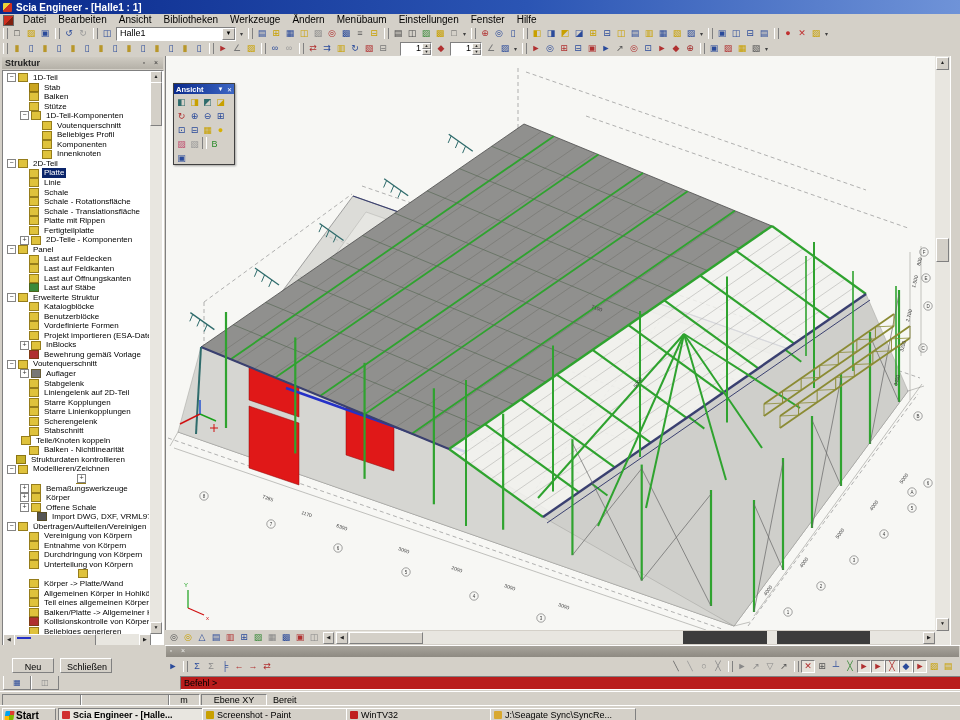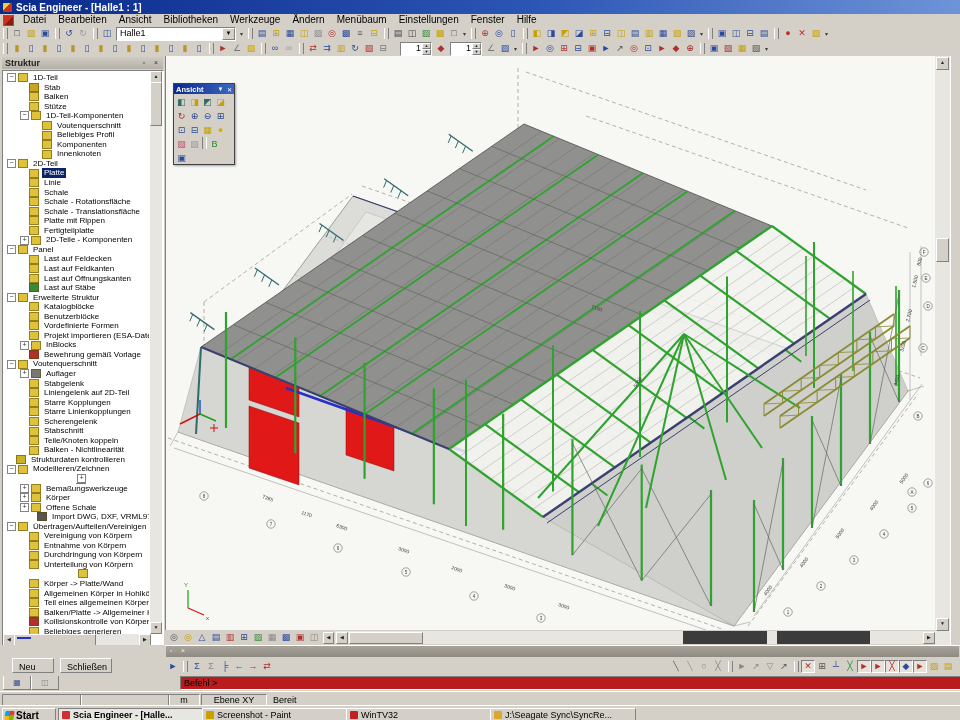--- a/index.html
+++ b/index.html
@@ -74,21 +74,21 @@
   .statseg{position:absolute;top:2px;height:10px;border:1px solid;border-color:#808080 #fff #fff #808080;font-size:9px;line-height:10px;padding-left:4px;}
   
   #taskbar{left:0;top:705px;width:960px;height:15px;background:#d4d0c8;border-top:1px solid #fff;}
   #startbtn{position:absolute;left:2px;top:2px;width:52px;height:12px;display:flex;align-items:center;font-weight:bold;font-size:10px;}
   .winflag{width:9px;height:9px;margin:0 2px;display:inline-block;background:
     conic-gradient(#e03c31 0 25%,#7fba00 0 50%,#ffb900 0 75%,#00a4ef 0 100%);transform:skewX(-8deg);border-radius:1px;}
   .taskbtn{position:absolute;top:2px;height:12px;display:flex;align-items:center;font-size:9px;white-space:nowrap;overflow:hidden;padding:0 3px;}
   .taskbtn .ticn{width:8px;height:8px;margin-right:3px;flex:none;border-radius:1px;}
   .taskbtn.active{background:#e8e6e0;border-color:#808080 #fff #fff #808080;font-weight:bold;}
   .leftdockbtm{left:0;top:645px;width:165px;height:46px;background:#d4d0c8;}
-  .panelbtn{position:absolute;height:15px;font-size:9px;text-align:left;line-height:14px;}
+  .panelbtn{position:absolute;height:15px;font-size:9px;text-align:center;line-height:14px;}
   .ptab{position:absolute;top:676px;width:26px;height:13px;background:#d4d0c8;border:1px solid;border-color:#fff #808080 #808080 #fff;border-top:none;display:flex;align-items:center;justify-content:center;font-size:8px;}
 </style>
 </head>
 <body>
 
 <div id="titlebar" class="abs">
   <span class="applogo"></span>
   <span class="t">Scia Engineer - [Halle1 : 1]</span>
 </div>
 
@@ -591,21 +591,21 @@
       <div class="trow" style="padding-left: 16px;">
         <span class="tspace"></span>
         <span class="ticon" style="background: rgb(223, 194, 60);"></span>
         <span class="tlabel">Scherengelenk</span>
       </div>
       <div class="trow" style="padding-left: 16px;">
         <span class="tspace"></span>
         <span class="ticon" style="background: rgb(223, 194, 60);"></span>
         <span class="tlabel">Stabschnitt</span>
       </div>
-      <div class="trow" style="padding-left: 16px;">
+      <div class="trow" style="padding-left: 8px;">
         <span class="tspace"></span>
         <span class="ticon" style="background: rgb(223, 194, 60);"></span>
         <span class="tlabel">Teile/Knoten koppeln</span>
       </div>
       <div class="trow" style="padding-left: 16px;">
         <span class="tspace"></span>
         <span class="ticon" style="background: rgb(223, 194, 60);"></span>
         <span class="tlabel">Balken - Nichtlinearität</span>
       </div>
       <div class="trow" style="padding-left: 3px;">

